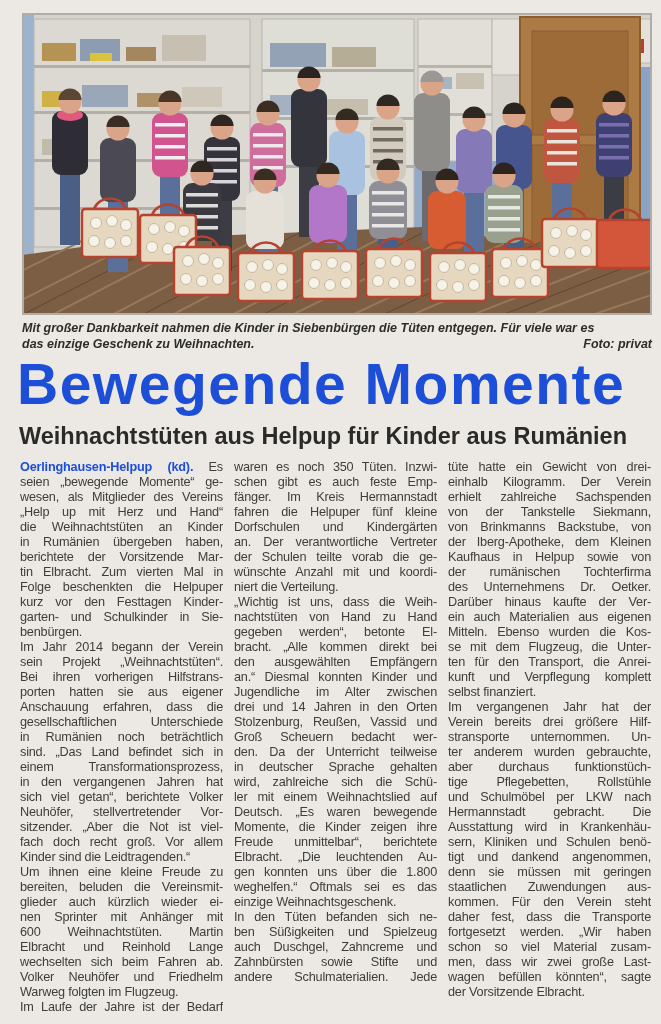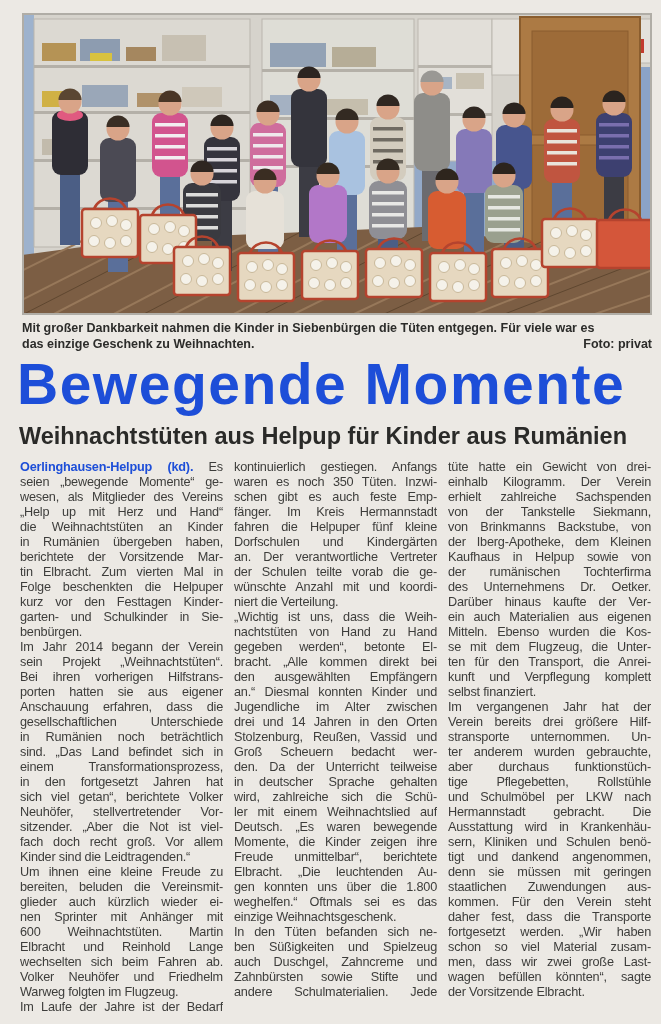--- a/index.html
+++ b/index.html
@@ -1,21 +1,21 @@
 <!DOCTYPE html>
 <html><head>
 <meta charset="utf-8">
 <style>
   html,body{margin:0;padding:0;background:#ece9e4;}
   .page{position:relative;width:661px;height:1024px;background:#ece9e4;overflow:hidden;
         font-family:"Liberation Sans",sans-serif;}
   .photo{position:absolute;left:22px;top:13px;width:630px;height:302px;}
   .photo svg{display:block;width:100%;height:100%;}
   .caption{position:absolute;left:22px;top:320px;width:630px;
-           font-size:12.5px;line-height:16px;font-weight:bold;color:#2c2c2a;white-space:nowrap;}
+           font-size:12.5px;line-height:16px;font-weight:bold;color:#2c2c2a;white-space:nowrap;font-style:italic;}
   .caption-row2{display:flex;justify-content:space-between;}
   .headline{position:absolute;left:17px;top:354px;margin:0;width:640px;
             font-size:57px;line-height:60px;font-weight:bold;letter-spacing:1.5px;color:#1d4ed8;}
   .subhead{position:absolute;left:19px;top:423px;margin:0;width:636px;
            font-size:23.5px;line-height:27px;font-weight:bold;color:#2a2a28;}
   .columns{position:absolute;left:20px;top:460px;width:632px;display:flex;gap:11px;}
   .col{width:203px;font-size:12.7px;line-height:15px;color:#3d3d3b;letter-spacing:-0.2px;}
   .line{text-align:justify;text-align-last:justify;white-space:nowrap;overflow:hidden;height:15px;}
   .line.end{text-align-last:left;}
   .line b{color:#1d4ed8;}
@@ -321,39 +321,38 @@
         <div class="line end">benbürgen.</div>
         <div class="line">Im Jahr 2014 begann der Verein</div>
         <div class="line">sein Projekt „Weihnachtstüten“.</div>
         <div class="line">Bei ihren vorherigen Hilfstrans-</div>
         <div class="line">porten hatten sie aus eigener</div>
         <div class="line">Anschauung erfahren, dass die</div>
         <div class="line">gesellschaftlichen Unterschiede</div>
         <div class="line">in Rumänien noch beträchtlich</div>
         <div class="line">sind. „Das Land befindet sich in</div>
         <div class="line">einem Transformationsprozess,</div>
-        <div class="line">in den fortgesetzt Jahren hat</div>
+        <div class="line">in den vergangenen Jahren hat</div>
         <div class="line">sich viel getan“, berichtete Volker</div>
         <div class="line">Neuhöfer, stellvertretender Vor-</div>
         <div class="line">sitzender. „Aber die Not ist viel-</div>
         <div class="line">fach doch recht groß. Vor allem</div>
         <div class="line end">Kinder sind die Leidtragenden.“</div>
         <div class="line">Um ihnen eine kleine Freude zu</div>
         <div class="line">bereiten, beluden die Vereinsmit-</div>
         <div class="line">glieder auch kürzlich wieder ei-</div>
         <div class="line">nen Sprinter mit Anhänger mit</div>
         <div class="line">600 Weihnachtstüten. Martin</div>
         <div class="line">Elbracht und Reinhold Lange</div>
         <div class="line">wechselten sich beim Fahren ab.</div>
         <div class="line">Volker Neuhöfer und Friedhelm</div>
         <div class="line end">Warweg folgten im Flugzeug.</div>
         <div class="line">Im Laufe der Jahre ist der Bedarf</div>
       </div>
     <div class="col">
-        <div class="line">kontinuierlich gestiegen. Anfangs</div>
         <div class="line">waren es noch 350 Tüten. Inzwi-</div>
         <div class="line">schen gibt es auch feste Emp-</div>
         <div class="line">fänger. Im Kreis Hermannstadt</div>
         <div class="line">fahren die Helpuper fünf kleine</div>
         <div class="line">Dorfschulen und Kindergärten</div>
         <div class="line">an. Der verantwortliche Vertreter</div>
         <div class="line">der Schulen teilte vorab die ge-</div>
         <div class="line">wünschte Anzahl mit und koordi-</div>
         <div class="line end">niert die Verteilung.</div>
         <div class="line">„Wichtig ist uns, dass die Weih-</div>

